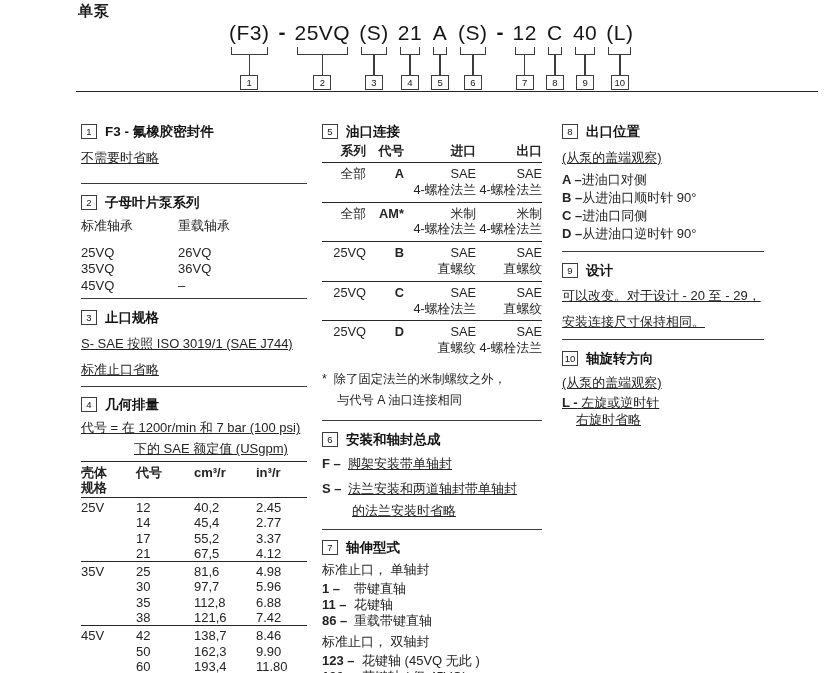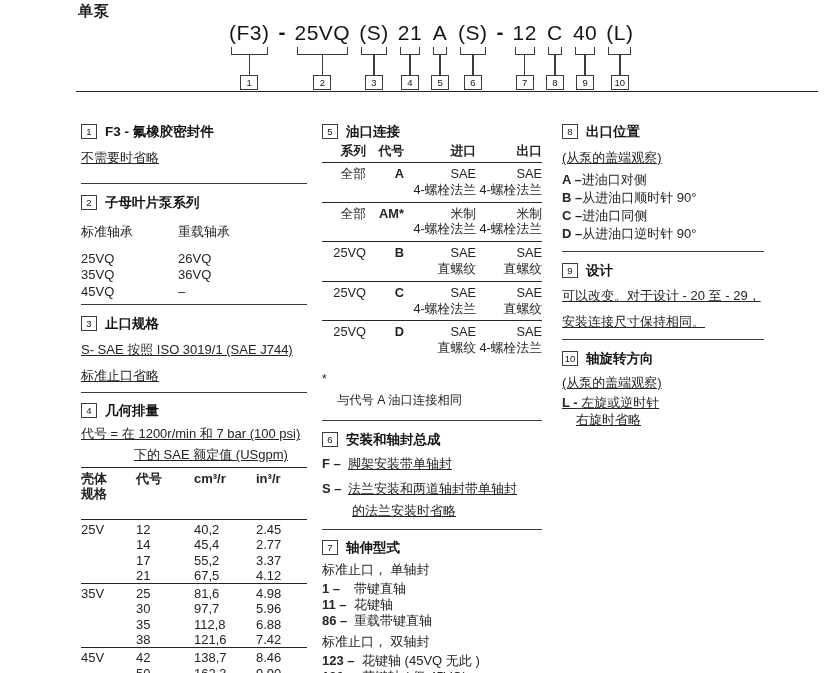--- a/index.html
+++ b/index.html
@@ -37,21 +37,21 @@
 
   
   .s2-grid{display:grid;grid-template-columns:97px 1fr;white-space:nowrap;}
   .s2-grid > span{line-height:16.5px;}
 
   
   table.disp{border-collapse:collapse;width:100%;margin-top:4px;table-layout:fixed;}
   table.disp th,table.disp td{text-align:left;padding:0;font-size:13px;white-space:nowrap;}
   table.disp col.c1{width:55px;}table.disp col.c2{width:58px;}table.disp col.c3{width:62px;}
   table.disp thead th{font-weight:bold;border-top:1.4px solid #262626;border-bottom:1.4px solid #262626;
-                      padding:3px 0 18px 0;line-height:15px;vertical-align:top;}
+                      padding:3px 0 2px 0;line-height:15px;vertical-align:top;}
   table.disp tbody td{line-height:15.3px;}
   table.disp tbody.grp tr:first-child td{padding-top:2px;}
   table.disp tbody.grp + tbody.grp tr:first-child td{border-top:1px solid #262626;}
   table.disp tbody.last tr:last-child td{border-bottom:1px solid #262626;padding-bottom:2px;}
 
   
   table.ports{border-collapse:collapse;width:100%;margin-top:3px;table-layout:fixed;}
   table.ports col.p1{width:44px;}table.ports col.p2{width:38px;}table.ports col.p3{width:72px;}
   table.ports th,table.ports td{text-align:right;vertical-align:top;padding:0;font-size:12.8px;white-space:nowrap;}
   table.ports thead th{font-weight:bold;border-bottom:1.2px solid #262626;padding-bottom:3px;line-height:16px;}
@@ -153,21 +153,21 @@
       <span>F3 - 氟橡胶密封件</span>
     </div>
     <div class="body-line" style="margin-top:9px">不需要时省略</div>
 
     <div class="divider" style="margin-top:17px"></div>
 
     <div class="sec-head" style="margin-top:10px">
       <span class="numbox">2</span>
       <span>子母叶片泵系列</span>
     </div>
-    <div class="s2-grid" style="margin-top:13px">
+    <div class="s2-grid" style="margin-top:7px">
       <span>标准轴承</span>
       <span>重载轴承</span>
     </div>
     <div class="s2-grid" style="margin-top:10px">
       <span>25VQ</span>
       <span>26VQ</span>
     </div>
     <div class="s2-grid">
       <span>35VQ</span>
       <span>36VQ</span>
@@ -369,20 +369,21 @@
           <td>
             <div>SAE</div>
             <div>4-螺栓法兰</div>
           </td>
         </tr>
       </tbody>
     </table>
 
     <div class="footnote" style="margin-top:11px">
       <span>*</span>
+      <span>除了固定法兰的米制螺纹之外，</span>
     </div>
     <div class="footnote-cont" style="margin-top:5px">与代号 A 油口连接相同</div>
 
     <div class="divider" style="margin-top:12px"></div>
 
     <div class="sec-head" style="margin-top:10px">
       <span class="numbox">6</span>
       <span>安装和轴封总成</span>
     </div>
     <div class="body-line" style="margin-top:7px">

